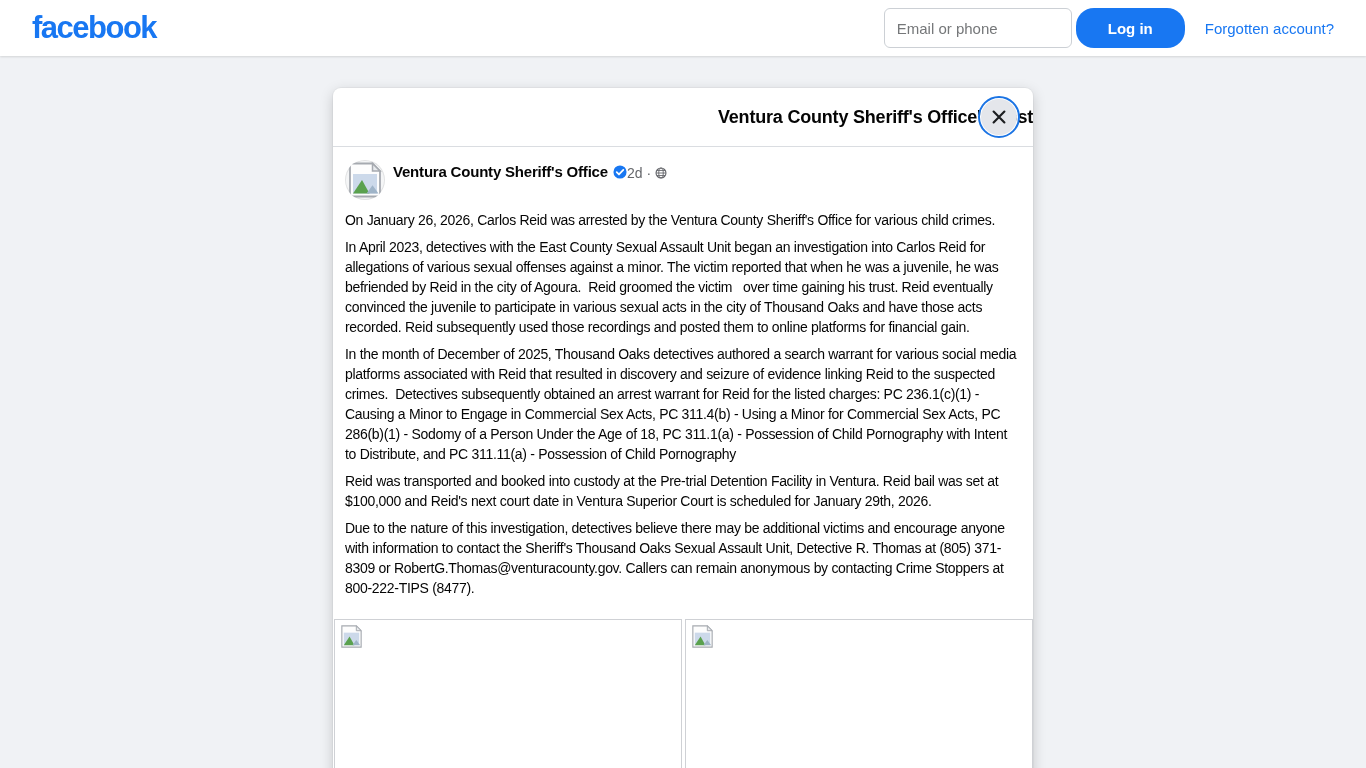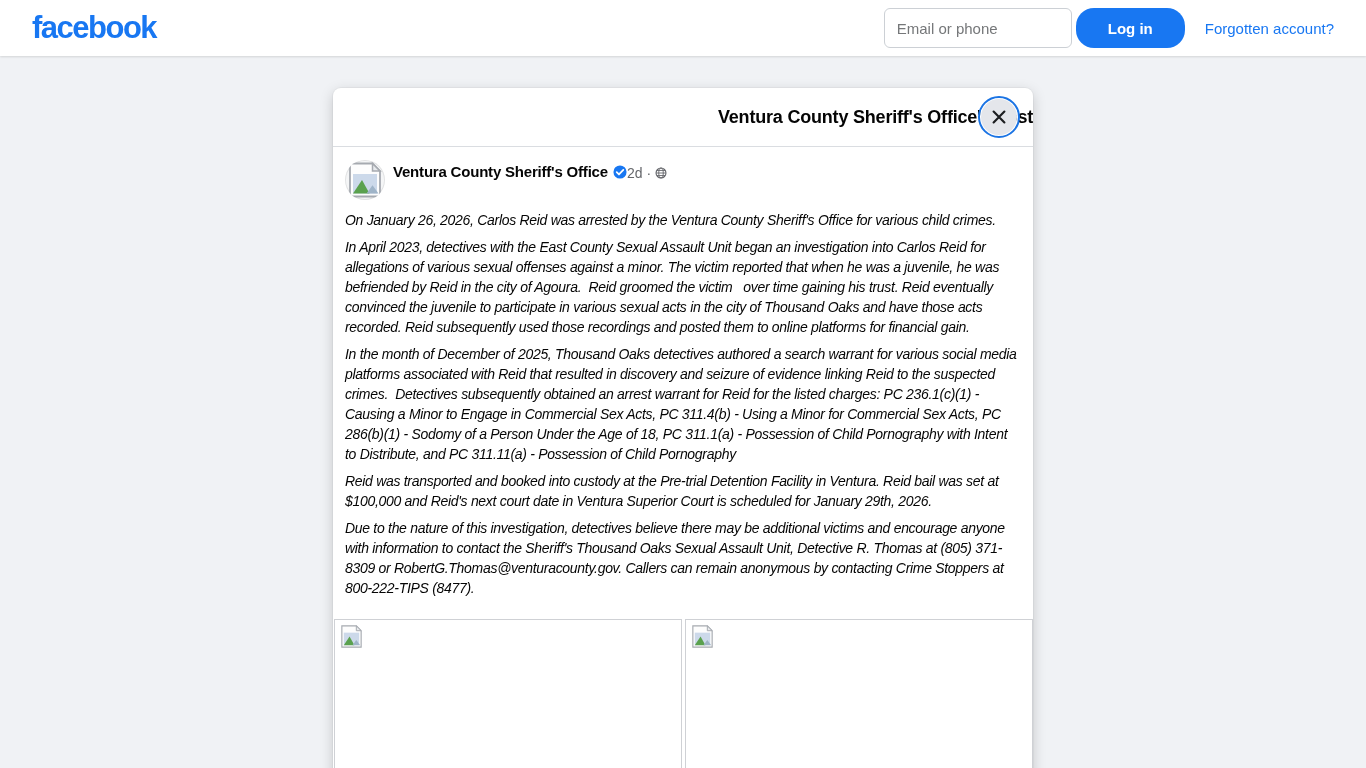--- a/index.html
+++ b/index.html
@@ -97,21 +97,21 @@
     font-size: 14px; color: #65676b; margin-top: 3px;
   }
   .meta-sep { margin: 0 4px; }
 
   
   .post-body {
     padding: 10px 13px 13px 12px;
     font-size: 14px; letter-spacing: -0.3px;
     line-height: 20px; color: #050505;
   }
-  .post-body p { margin: 0 0 7px 0; white-space: pre-wrap; font-style: italic; }
+  .post-body p { margin: 0 0 7px 0; white-space: pre-wrap; }
   .post-body p:last-child { margin-bottom: 8px; }
 
   
   .photo-grid { display: flex; gap: 3px; padding: 0 0 0 1px; }
   .photo {
     flex: 1; height: 150px;
     background: #ffffff;
     border: 1px solid #cfd1d5;
     position: relative;
     cursor: pointer;

